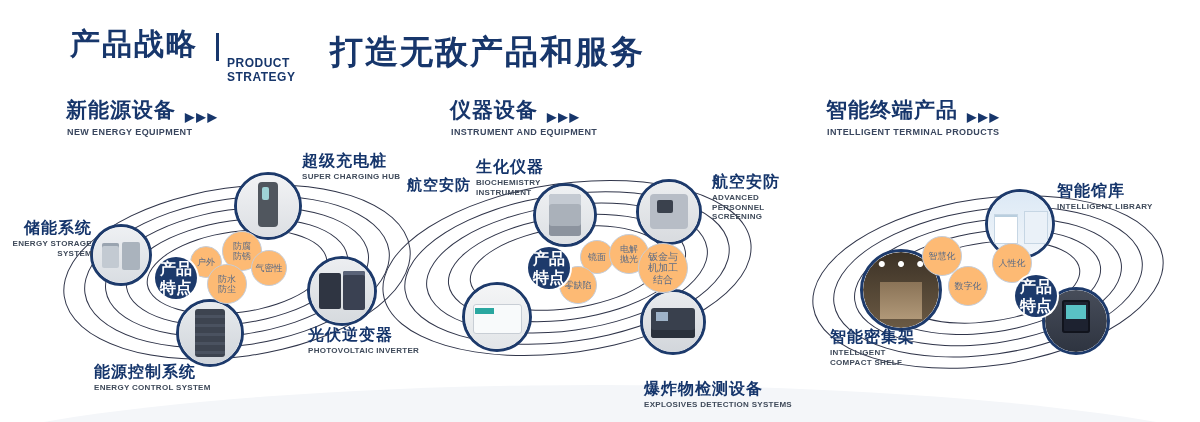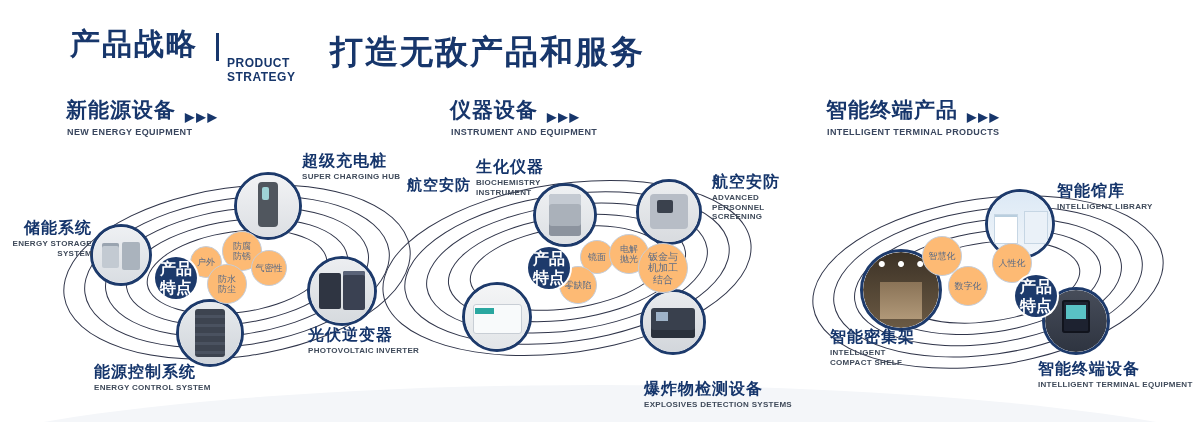--- a/index.html
+++ b/index.html
@@ -241,24 +241,20 @@
   </div>
 
   <div class="node-label" style="left:1057px;top:182px;">
     <div class="label-cn">智能馆库</div>
     <div class="label-en">INTELLIGENT LIBRARY</div>
   </div>
   <div class="node-label" style="left:830px;top:328px;width:96px;">
     <div class="label-cn">智能密集架</div>
     <div class="label-en">INTELLIGENT COMPACT SHELF</div>
   </div>
-  <div class="node-label" style="left:1038px;top:360px;">
-    <div class="label-cn">智能终端设备</div>
-    <div class="label-en">INTELLIGENT TERMINAL EQUIPMENT</div>
-  </div>
 
   <div class="badge" style="left:1036px;top:296px;width:42px;height:42px;">
     <span>产品特点</span>
   </div>
   <div class="bubble" style="left:942px;top:256px;width:38px;height:38px;">
     <span>智慧化</span>
   </div>
   <div class="bubble" style="left:1012px;top:263px;width:38px;height:38px;">
     <span>人性化</span>
   </div>

